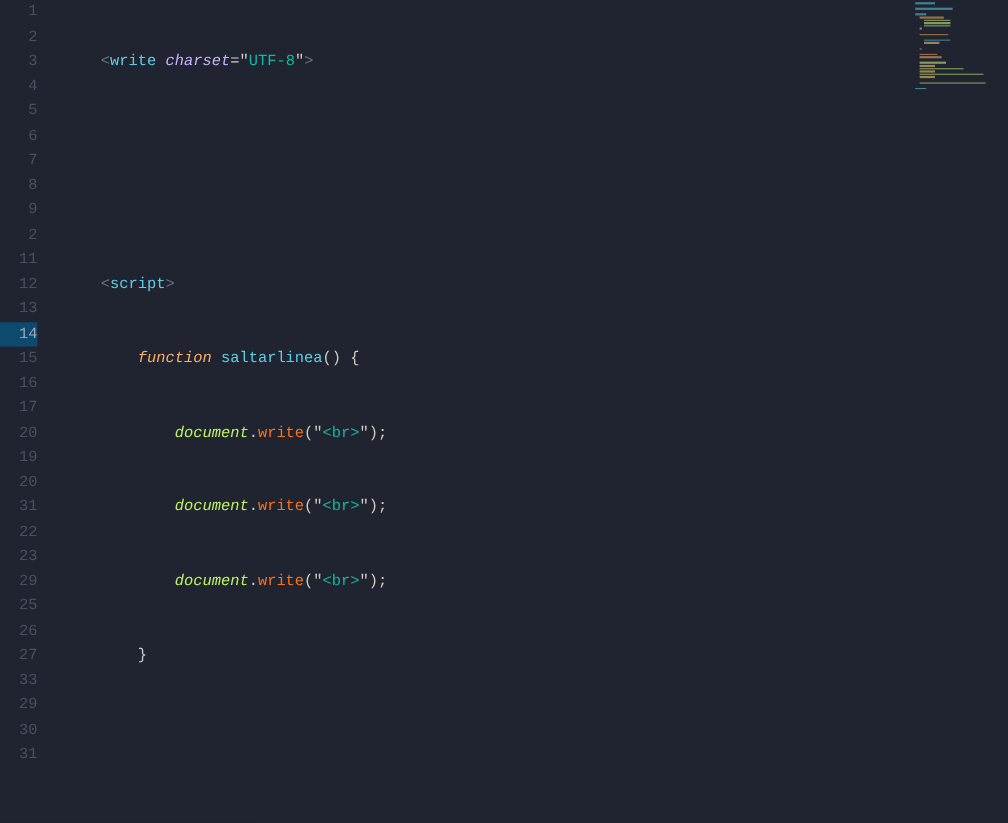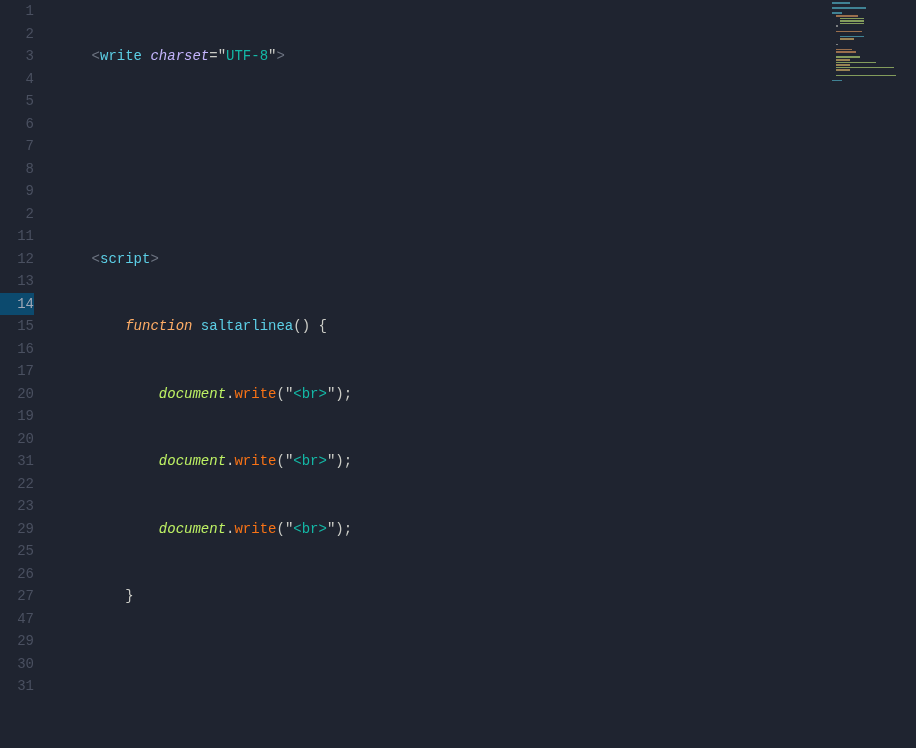--- a/index.html
+++ b/index.html
@@ -107,21 +107,21 @@
     <div class="ln">20</div>
     <div class="ln">19</div>
     <div class="ln">20</div>
     <div class="ln">31</div>
     <div class="ln">22</div>
     <div class="ln">23</div>
     <div class="ln">29</div>
     <div class="ln">25</div>
     <div class="ln">26</div>
     <div class="ln">27</div>
-    <div class="ln">47</div>
+    <div class="ln">33</div>
     <div class="ln">29</div>
     <div class="ln">30</div>
     <div class="ln">31</div>
   </div>
 
   <div class="code">
     <div class="line"><span>    </span><span class="ab">&lt;</span><span class="t">write</span> <span class="at">charset</span><span class="p">=</span><span class="sq">"</span><span class="s">UTF-8</span><span class="sq">"</span><span class="ab">&gt;</span></div>
     <div class="line"></div>
     <div class="line"></div>
     <div class="line"><span>    </span><span class="ab">&lt;</span><span class="t">script</span><span class="ab">&gt;</span></div>

